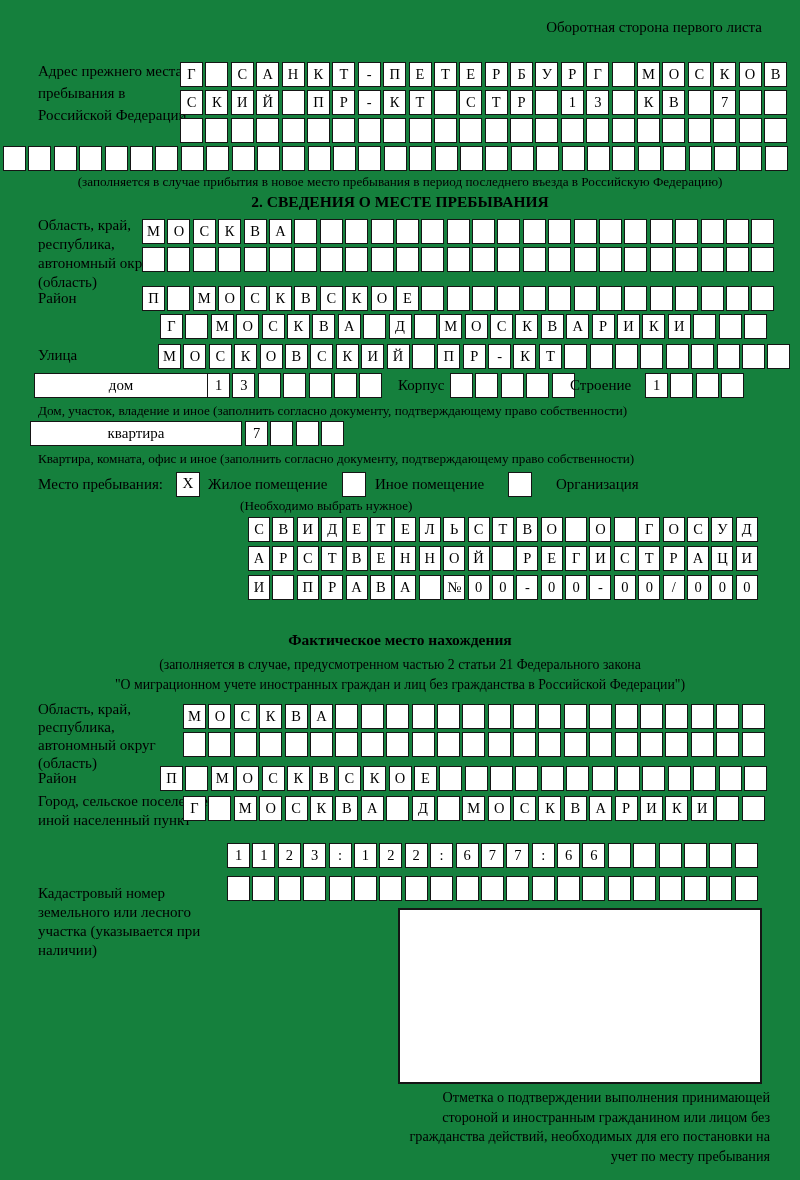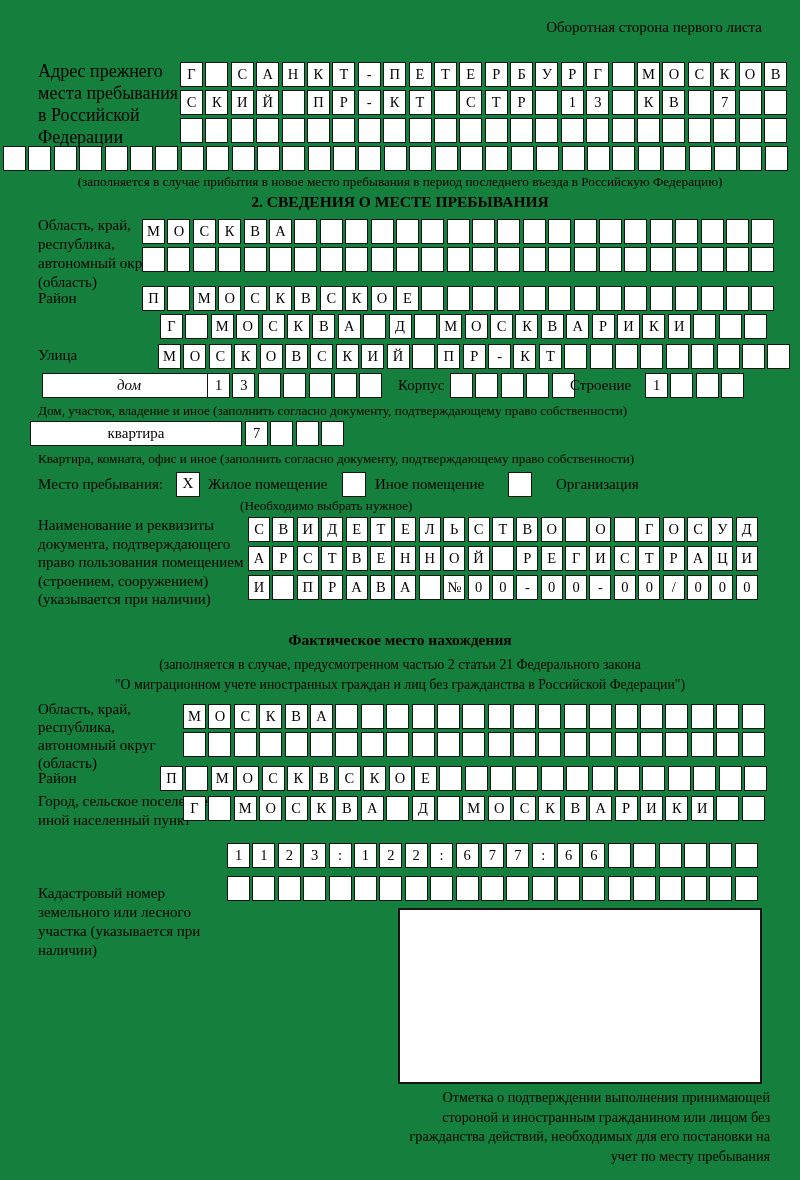--- a/index.html
+++ b/index.html
@@ -1,21 +1,21 @@
 <!DOCTYPE html>
 <html><head>
 <meta charset="utf-8">
 <style>
   html,body{margin:0;padding:0;background:#fff;}
   #page{
     position:relative;width:800px;height:1180px;background:#15803d;color:#000;
     font-family:"Liberation Serif","DejaVu Serif",serif;overflow:hidden;
   }
   .lbl{position:absolute;font-size:15px;line-height:19px;}
-  .lbl22{position:absolute;font-size:18px;line-height:22px;}
+  .lbl22{position:absolute;font-size:15px;line-height:22px;}
   .cap{position:absolute;font-size:13.2px;line-height:16px;}
   .center{left:0;width:800px;text-align:center;}
   .title{position:absolute;font-weight:bold;font-size:15.5px;}
   .boxrow{position:absolute;display:flex;gap:2.4px;}
   .boxrow span{
     flex:none;width:23px;height:25px;border:1.6px solid #151515;box-sizing:border-box;
     font-size:14.5px;line-height:22px;text-align:center;background:#fff;
   }
   .boxrow.sm span{width:22px;}
   .bigcell{
@@ -285,21 +285,21 @@
       <span></span>
       <span></span>
       <span></span>
       <span></span>
       <span></span>
       <span></span>
       <span></span>
       <span></span>
     </div>
 
-  <div class="bigcell" style="left:42px;top:373px;width:174px;font-style:italic;">дом</div>
+  <div class="bigcell" style="left:34px;top:373px;width:174px;">дом</div>
   <div class="boxrow" style="left:207px;top:373px;">
       <span>1</span>
       <span>3</span>
       <span></span>
       <span></span>
       <span></span>
       <span></span>
       <span></span>
     </div>
   <div class="lbl" style="left:398px;top:376px;">Корпус</div>
@@ -330,21 +330,20 @@
 
   <div class="lbl" style="left:38px;top:475px;">Место пребывания:</div>
   <div class="cb" style="left:176px;top:472px;">X</div>
   <div class="lbl" style="left:208px;top:475px;">Жилое помещение</div>
   <div class="cb" style="left:342px;top:472px;"></div>
   <div class="lbl" style="left:375px;top:475px;">Иное помещение</div>
   <div class="cb" style="left:508px;top:472px;"></div>
   <div class="lbl" style="left:556px;top:475px;">Организация</div>
   <div class="cap" style="left:240px;top:498px;">(Необходимо выбрать нужное)</div>
 
-  <div class="lbl" style="left:38px;top:516px;width:207px;line-height:18.5px;">Наименование и реквизиты документа, подтверждающего право пользования помещением (строением, сооружением) (указывается при наличии)</div>
   <div class="boxrow sm" style="left:248px;top:517px;">
       <span>С</span>
       <span>В</span>
       <span>И</span>
       <span>Д</span>
       <span>Е</span>
       <span>Т</span>
       <span>Е</span>
       <span>Л</span>
       <span>Ь</span>

